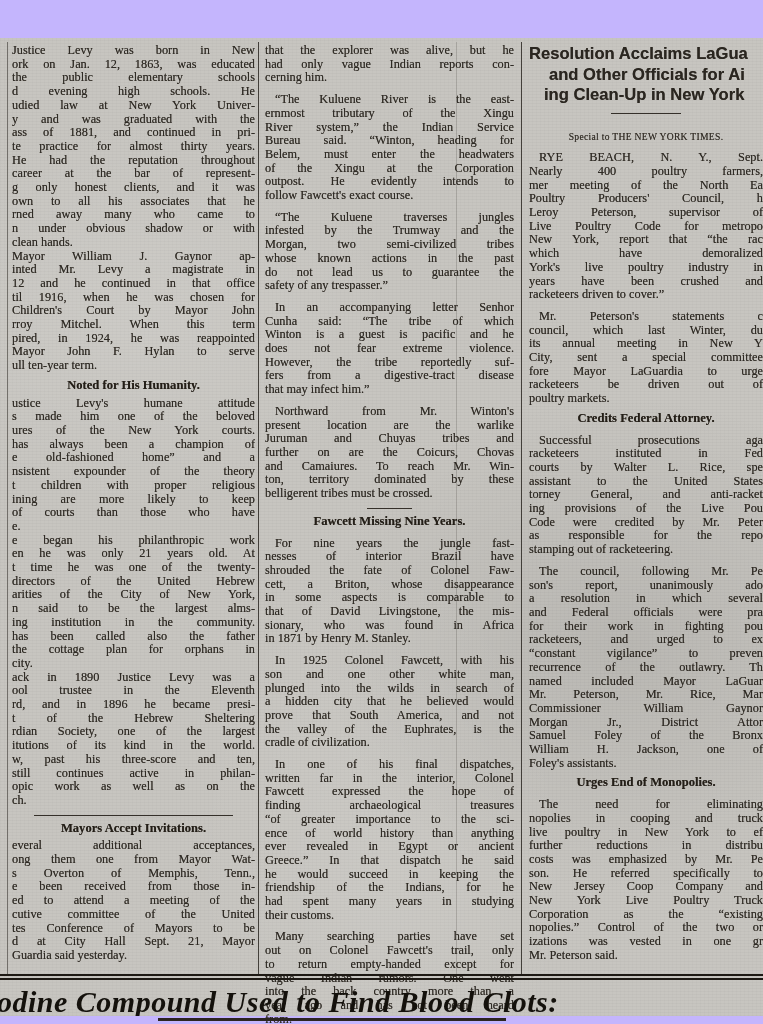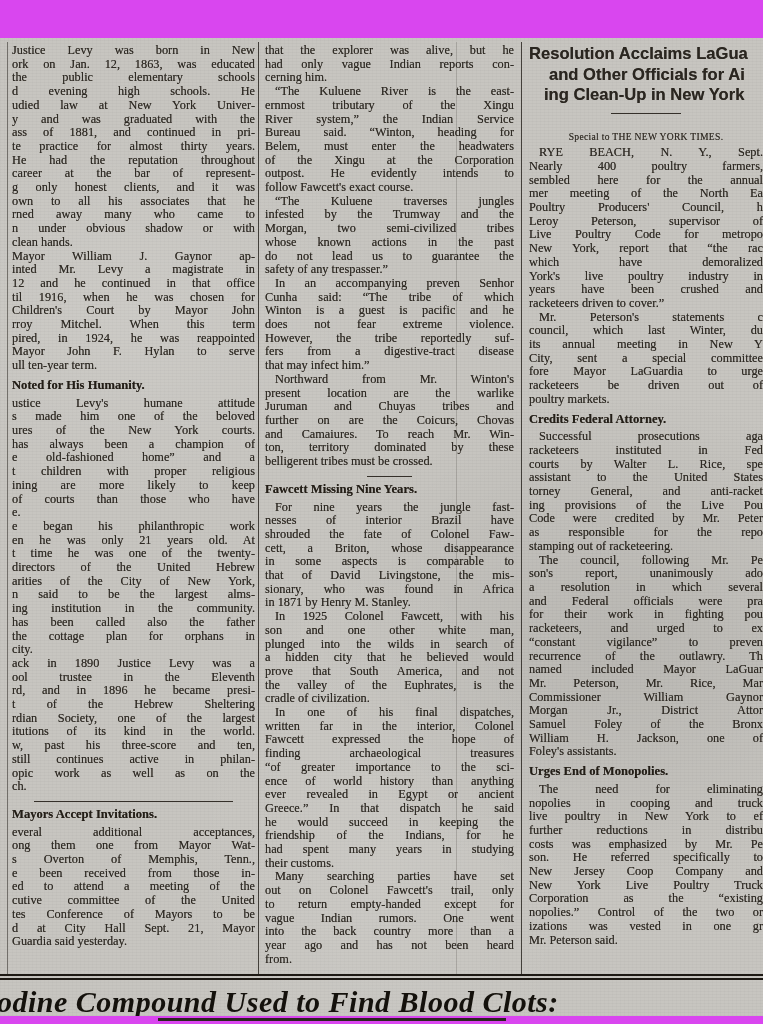--- a/index.html
+++ b/index.html
@@ -1,34 +1,34 @@
 <!DOCTYPE html>
 <html style="--ink: #2e2a24; --ink-dark: #231e17;"><head>
 <meta charset="utf-8">
 <style>
   html,body{margin:0;padding:0;background:#b9b7b2;}
-  .page{position:relative;width:763px;height:1024px;background:#d946ef;overflow:hidden;
+  .page{position:relative;width:763px;height:1024px;background:#c4b5fd;overflow:hidden;
         font-family:"Liberation Serif","DejaVu Serif",serif;}
   .scan{position:absolute;left:0;top:38px;width:763px;height:978px;
         background-color:#c7c5c0;
         background-image:
           radial-gradient(ellipse 420px 320px at 18% 28%, rgba(255,255,255,0.10), transparent 62%),
           radial-gradient(ellipse 520px 420px at 82% 62%, rgba(0,0,0,0.07), transparent 60%),
           radial-gradient(ellipse 300px 500px at 50% 85%, rgba(255,255,255,0.07), transparent 65%),
           repeating-linear-gradient(0deg, rgba(0,0,0,0.025) 0 1px, transparent 1px 3px),
           repeating-linear-gradient(90deg, rgba(0,0,0,0.015) 0 1px, transparent 1px 4px);}
   .col{position:absolute;top:44px;color:var(--ink,#2e2a24);font-size:12.3px;line-height:13.7px;
        text-shadow:0 0 0.5px rgba(46,40,32,0.65);}
   #col-left{left:12px;width:243px;}
   #col-middle{left:265px;width:249px;}
   #col-right{left:529px;width:234px;}
   .ln{text-align:justify;text-align-last:justify;overflow:hidden;white-space:nowrap;}
   .ln-last{text-align-last:left;}
-  .ln-indent{text-indent:10px;}
-  .subhead{font-weight:bold;text-align:left;font-size:12.6px;margin:6px 0 4px;color:var(--ink-dark,#231e17);}
+  .ln-indent{text-indent:10px;margin-top:8px;}
+  .subhead{font-weight:bold;text-align:center;font-size:12.6px;margin:6px 0 4px;color:var(--ink-dark,#231e17);}
   .hrule{height:1px;background:#35302a;margin:7px auto 5px;}
   .headline-ln{font-family:"Liberation Sans","DejaVu Sans",sans-serif;font-weight:bold;
                font-size:16.6px;line-height:20.5px;color:#2a2620;white-space:nowrap;overflow:hidden;}
   .hl-1{padding-left:20px;}
   .hl-2{padding-left:15px;}
   .dateline{font-size:9.6px;text-align:center;margin:16px 0 3px;letter-spacing:0.3px;color:#332e27;}
   .vrule{position:absolute;top:42px;width:1px;height:932px;background:rgba(30,26,20,0.78);}
   #vrule-left{left:7px;background:rgba(30,26,20,0.5);}
   #vrule-1{left:258px;}
   #vrule-2{left:521px;}
@@ -74,20 +74,21 @@
       <div class="ln">rroy Mitchel. When this term</div>
       <div class="ln">pired, in 1924, he was reappointed</div>
       <div class="ln">Mayor John F. Hylan to serve</div>
       <div class="ln ln-last">ull ten-year term.</div>
       <div class="subhead">Noted for His Humanity.</div>
       <div class="ln">ustice Levy's humane attitude</div>
       <div class="ln">s made him one of the beloved</div>
       <div class="ln">ures of the New York courts.</div>
       <div class="ln">has always been a champion of</div>
       <div class="ln">e old-fashioned home” and a</div>
+      <div class="ln">nsistent expounder of the theory</div>
       <div class="ln">t children with proper religious</div>
       <div class="ln">ining are more likely to keep</div>
       <div class="ln">of courts than those who have</div>
       <div class="ln ln-last">e.</div>
       <div class="ln">e began his philanthropic work</div>
       <div class="ln">en he was only 21 years old. At</div>
       <div class="ln">t time he was one of the twenty-</div>
       <div class="ln">directors of the United Hebrew</div>
       <div class="ln">arities of the City of New York,</div>
       <div class="ln">n said to be the largest alms-</div>
@@ -128,21 +129,21 @@
       <div class="ln">Belem, must enter the headwaters</div>
       <div class="ln">of the Xingu at the Corporation</div>
       <div class="ln">outpost. He evidently intends to</div>
       <div class="ln ln-last">follow Fawcett's exact course.</div>
       <div class="ln ln-indent">“The Kuluene traverses jungles</div>
       <div class="ln">infested by the Trumway and the</div>
       <div class="ln">Morgan, two semi-civilized tribes</div>
       <div class="ln">whose known actions in the past</div>
       <div class="ln">do not lead us to guarantee the</div>
       <div class="ln ln-last">safety of any trespasser.”</div>
-      <div class="ln ln-indent">In an accompanying preven Senhor</div>
+      <div class="ln ln-indent">In an accompanying letter Senhor</div>
       <div class="ln">Cunha said: “The tribe of which</div>
       <div class="ln">Winton is a guest is pacific and he</div>
       <div class="ln">does not fear extreme violence.</div>
       <div class="ln">However, the tribe reportedly suf-</div>
       <div class="ln">fers from a digestive-tract disease</div>
       <div class="ln ln-last">that may infect him.”</div>
       <div class="ln ln-indent">Northward from Mr. Winton's</div>
       <div class="ln">present location are the warlike</div>
       <div class="ln">Juruman and Chuyas tribes and</div>
       <div class="ln">further on are the Coicurs, Chovas</div>
@@ -187,21 +188,20 @@
       <div class="ln ln-last">from.</div>
     </div>
   <div class="col" id="col-right">
       <div class="headline-ln hl-0">Resolution Acclaims LaGua</div>
       <div class="headline-ln hl-1">and Other Officials for Ai</div>
       <div class="headline-ln hl-2">ing Clean-Up in New York</div>
       <div class="hrule" style="width: 30%;"></div>
       <div class="dateline">Special to THE NEW YORK TIMES.</div>
       <div class="ln ln-indent">RYE BEACH, N. Y., Sept.</div>
       <div class="ln">Nearly 400 poultry farmers,</div>
-      <div class="ln">sembled here for the annual</div>
       <div class="ln">mer meeting of the North Ea</div>
       <div class="ln">Poultry Producers' Council, h</div>
       <div class="ln">Leroy Peterson, supervisor of</div>
       <div class="ln">Live Poultry Code for metropo</div>
       <div class="ln">New York, report that “the rac</div>
       <div class="ln">which have demoralized</div>
       <div class="ln">York's live poultry industry in</div>
       <div class="ln">years have been crushed and</div>
       <div class="ln ln-last">racketeers driven to cover.”</div>
       <div class="ln ln-indent">Mr. Peterson's statements c</div>

